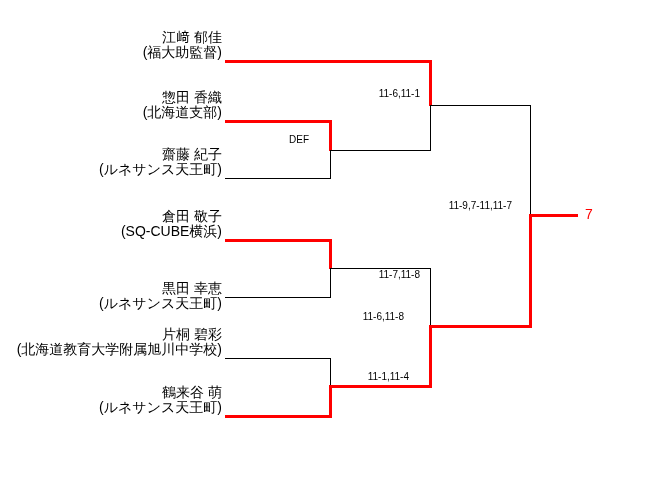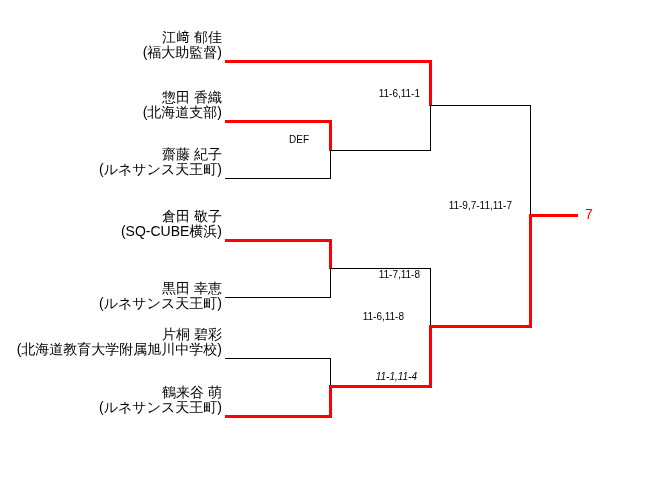--- a/index.html
+++ b/index.html
@@ -85,17 +85,17 @@
   <div class="line" style="left:530px; top:105px; width:1px; height:110px;"></div>
   <div class="line red" style="left:529px; top:214px; width:3px; height:113px;"></div>
 
   <div class="line red" style="left:529px; top:214px; width:49px; height:3px;"></div>
 
   <div class="score" style="right:229px; top:87px;">11-6,11-1</div>
   <div class="score" style="right:340px; top:133px;">DEF</div>
   <div class="score" style="right:137px; top:199px;">11-9,7-11,11-7</div>
   <div class="score" style="right:229px; top:268px;text-align:center;">11-7,11-8</div>
   <div class="score" style="right:245px; top:310px;">11-6,11-8</div>
-  <div class="score" style="right:232px; top:370px;font-style:italic;">11-1,11-4</div>
+  <div class="score" style="right:240px; top:370px;">11-1,11-4</div>
 
   <div class="champion-number" style="left:585px; top:207px;">7</div>
 
 </div>
 
 </body></html>

